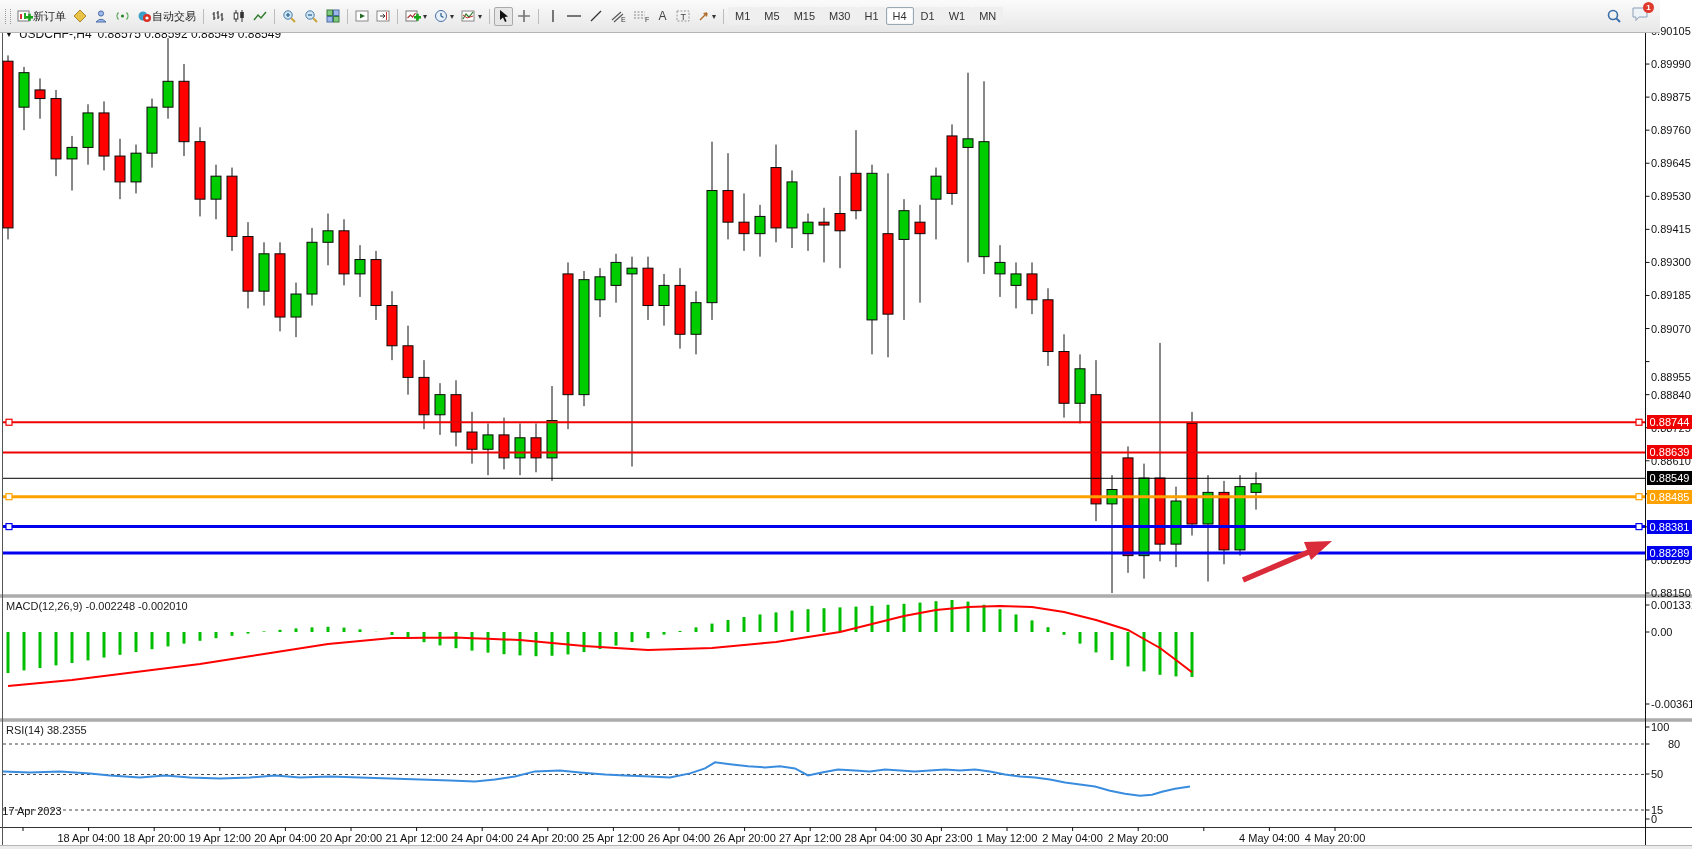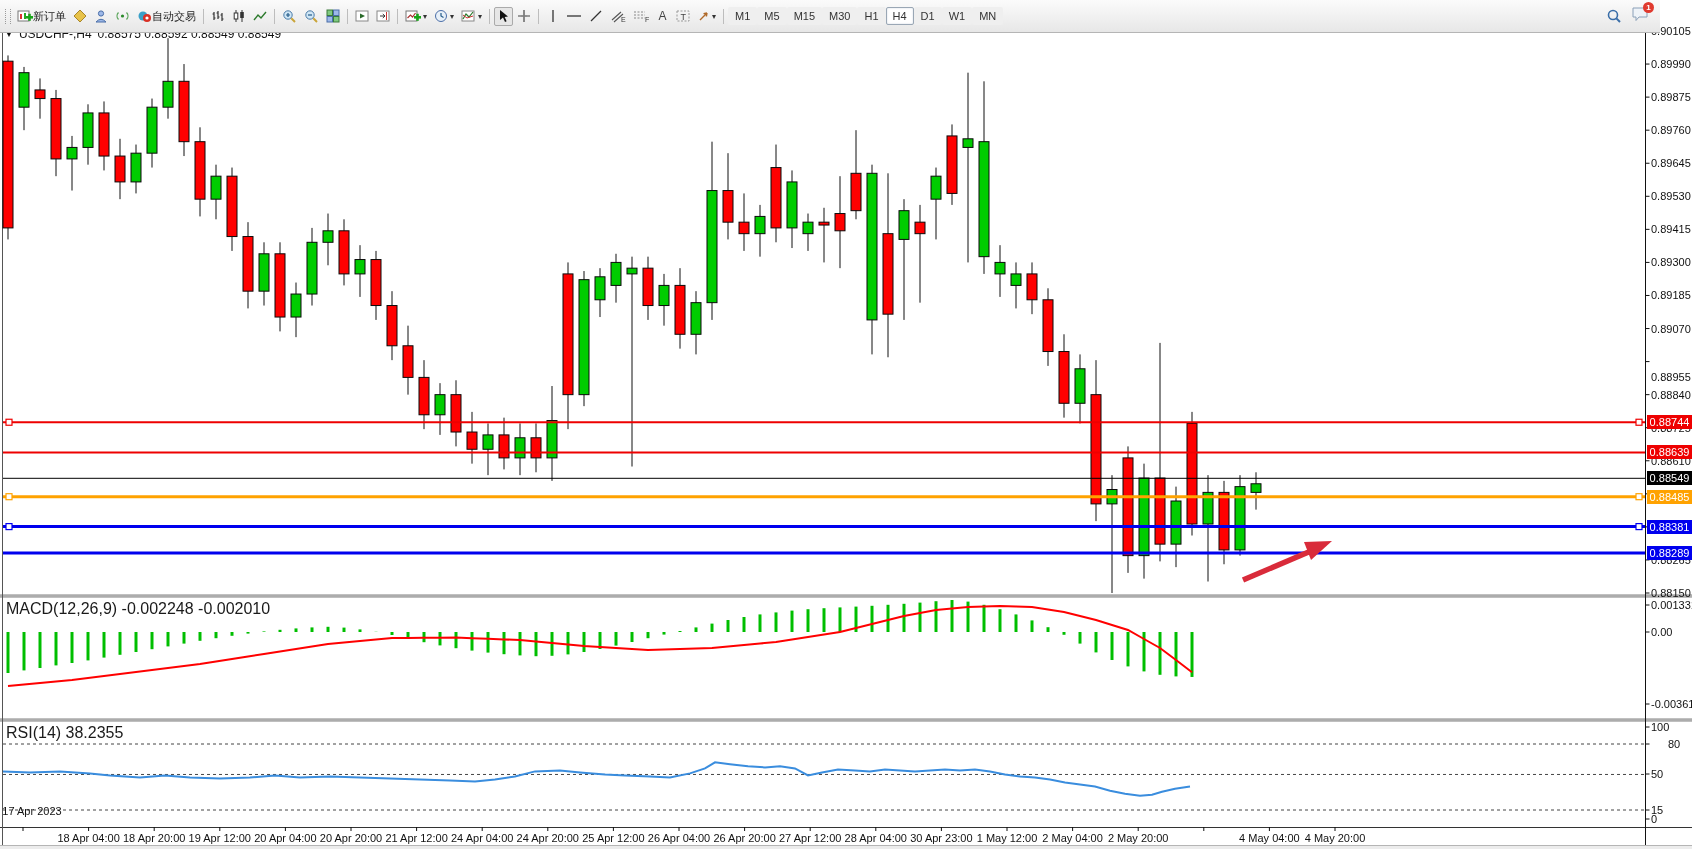--- a/index.html
+++ b/index.html
@@ -24,21 +24,21 @@
   #chat-badge{position:absolute;top:-4px;right:-5px;width:11px;height:11px;border-radius:50%;
               background:#e03a2f;color:#fff;font-size:8px;font-weight:bold;display:flex;
               align-items:center;justify-content:center;}
   .cn{font-size:11px;}
   
   #chart-win{position:absolute;top:22px;left:0;width:1692px;height:827px;background:#fff;}
   #gfx{position:absolute;top:0;left:0;}
   .overlay{position:absolute;z-index:3;}
   #chart-title{left:5px;top:5px;font-size:12px;color:#111;display:flex;align-items:center;gap:6px;}
   #chart-title .tri{font-size:8px;color:#111;}
-  .ind-label{font-size:16px;color:#1a1a1a;}
+  .ind-label{font-size:11px;color:#1a1a1a;}
   .ax-tick{position:absolute;left:1651px;font-size:11px;color:#111;white-space:nowrap;z-index:2;}
   .ax-badge{position:absolute;left:1647px;width:45px;height:14px;line-height:14px;text-align:center;
             font-size:11px;color:#fff;z-index:4;white-space:nowrap;}
   .t-label{position:absolute;font-size:11px;color:#111;white-space:nowrap;transform:translateX(-50%);z-index:2;}
 </style>
 </head>
 <body>
 
 <div id="toolbar">
   <span class="tb-grip"></span>

